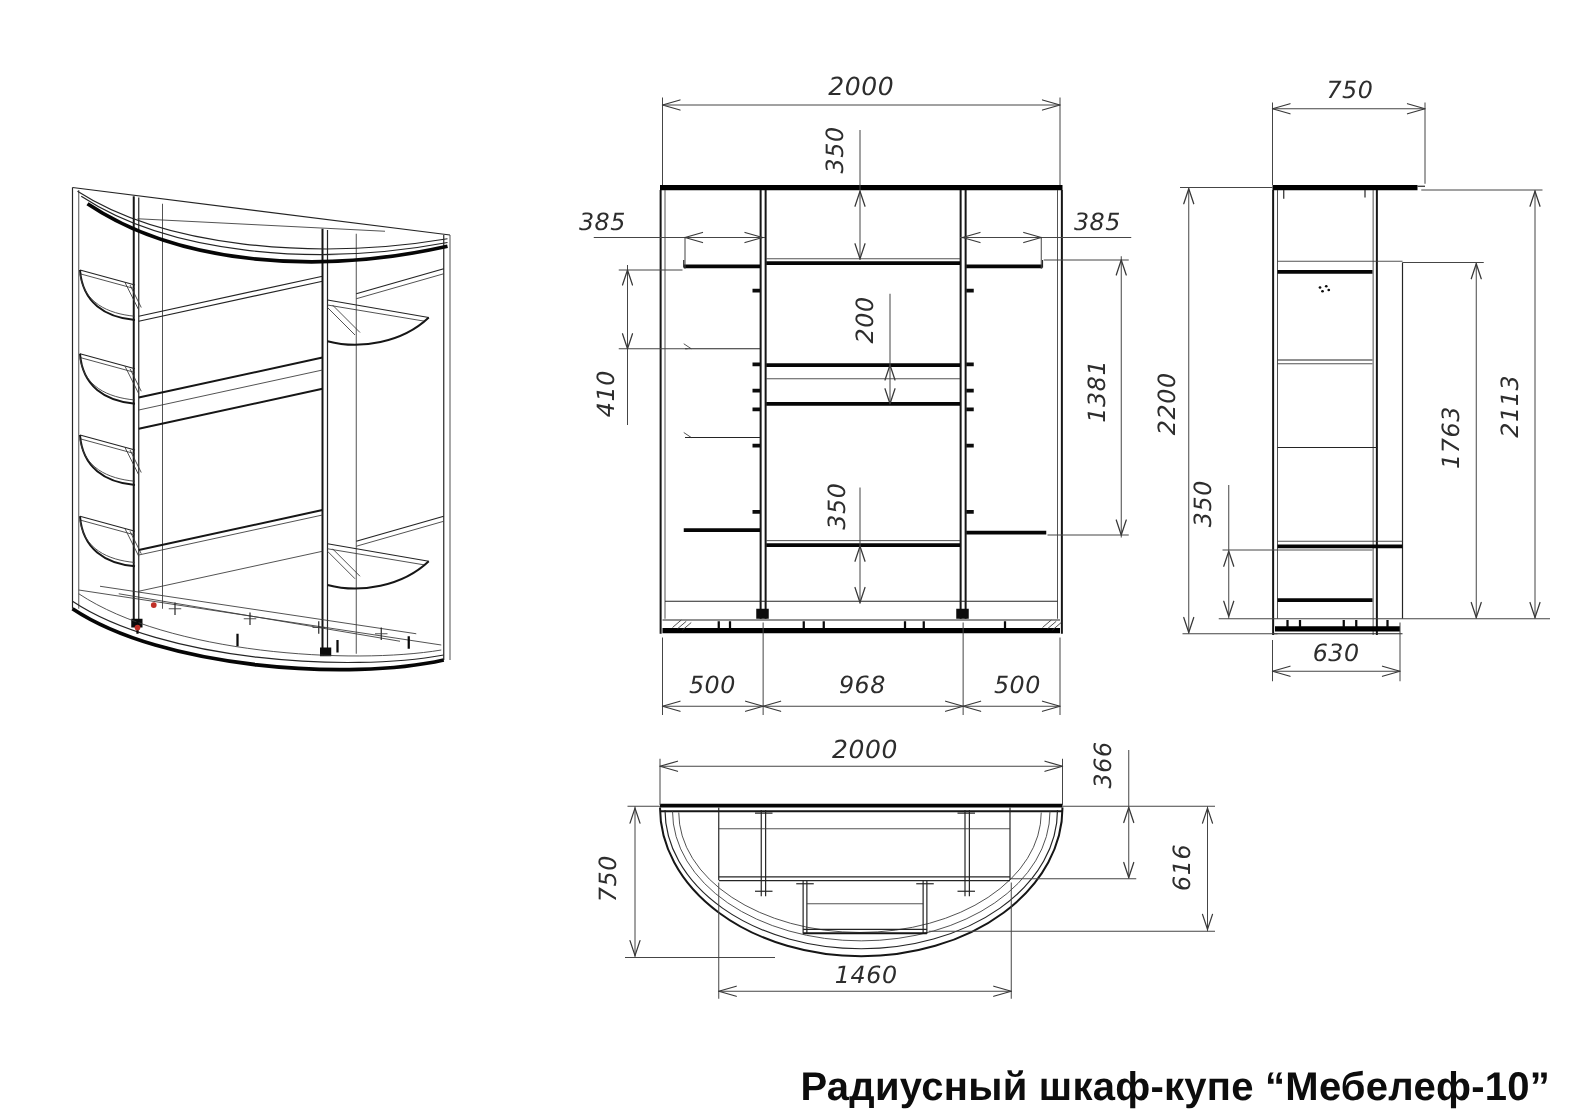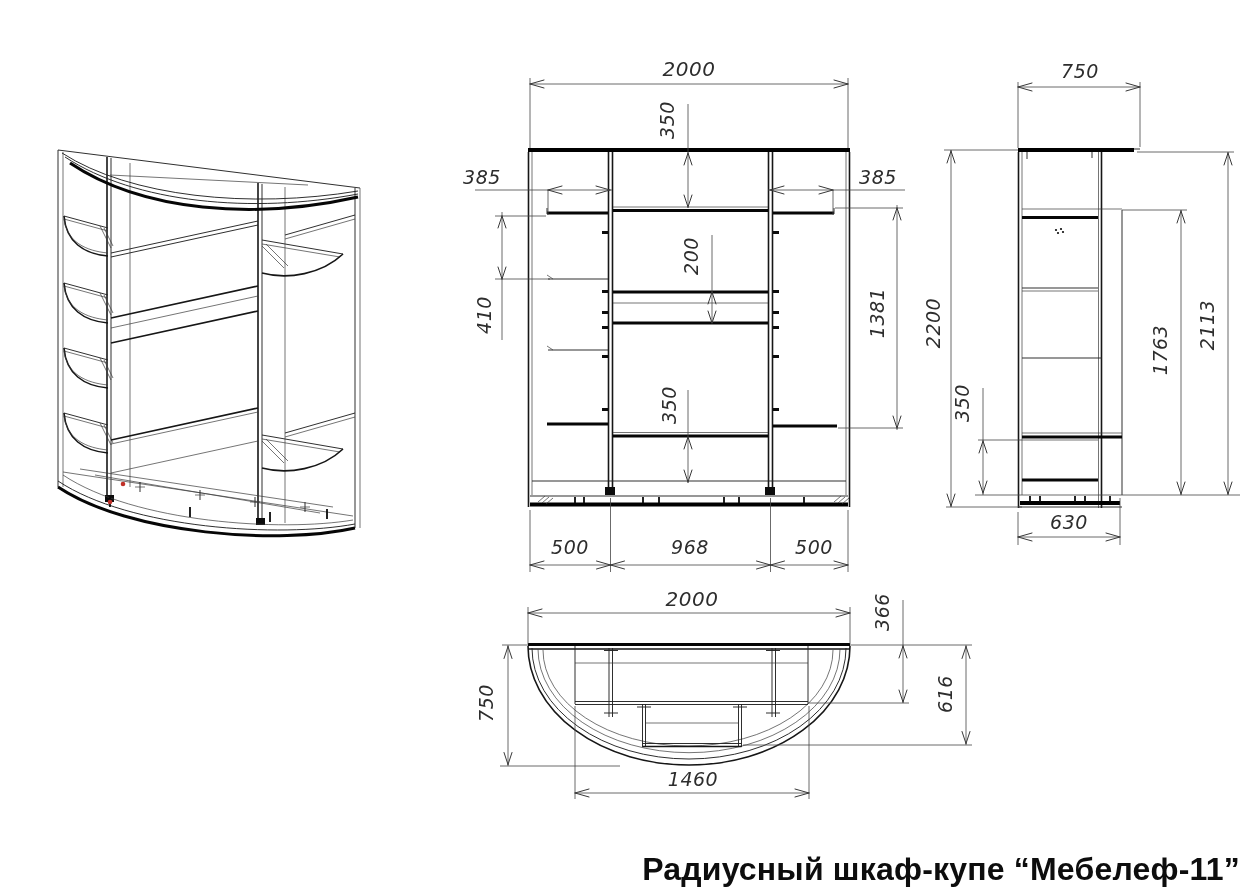--- a/index.html
+++ b/index.html
@@ -382,15 +382,15 @@
       <text class="dimtxt" transform="translate(492,114) rotate(-90)" text-anchor="middle">616</text>
 
       <line class="dl" x1="115" y1="126" x2="115" y2="219"></line>
       <line class="dl" x1="349" y1="126" x2="349" y2="219"></line>
       <line class="dl" x1="115" y1="213" x2="349" y2="213"></line>
       <path class="ar" d="M115,213 l14,-4 M115,213 l14,4 M349,213 l-14,-4 M349,213 l-14,4"></path>
       <text class="dimtxt" x="233" y="206" text-anchor="middle">1460</text>
     </g>
   </svg>
 
-  <div id="title">Радиусный шкаф-купе “Мебелеф-11”</div>
+  <div id="title">Радиусный шкаф-купе “Мебелеф-10”</div>
 
 </div>
 
 </body></html>

